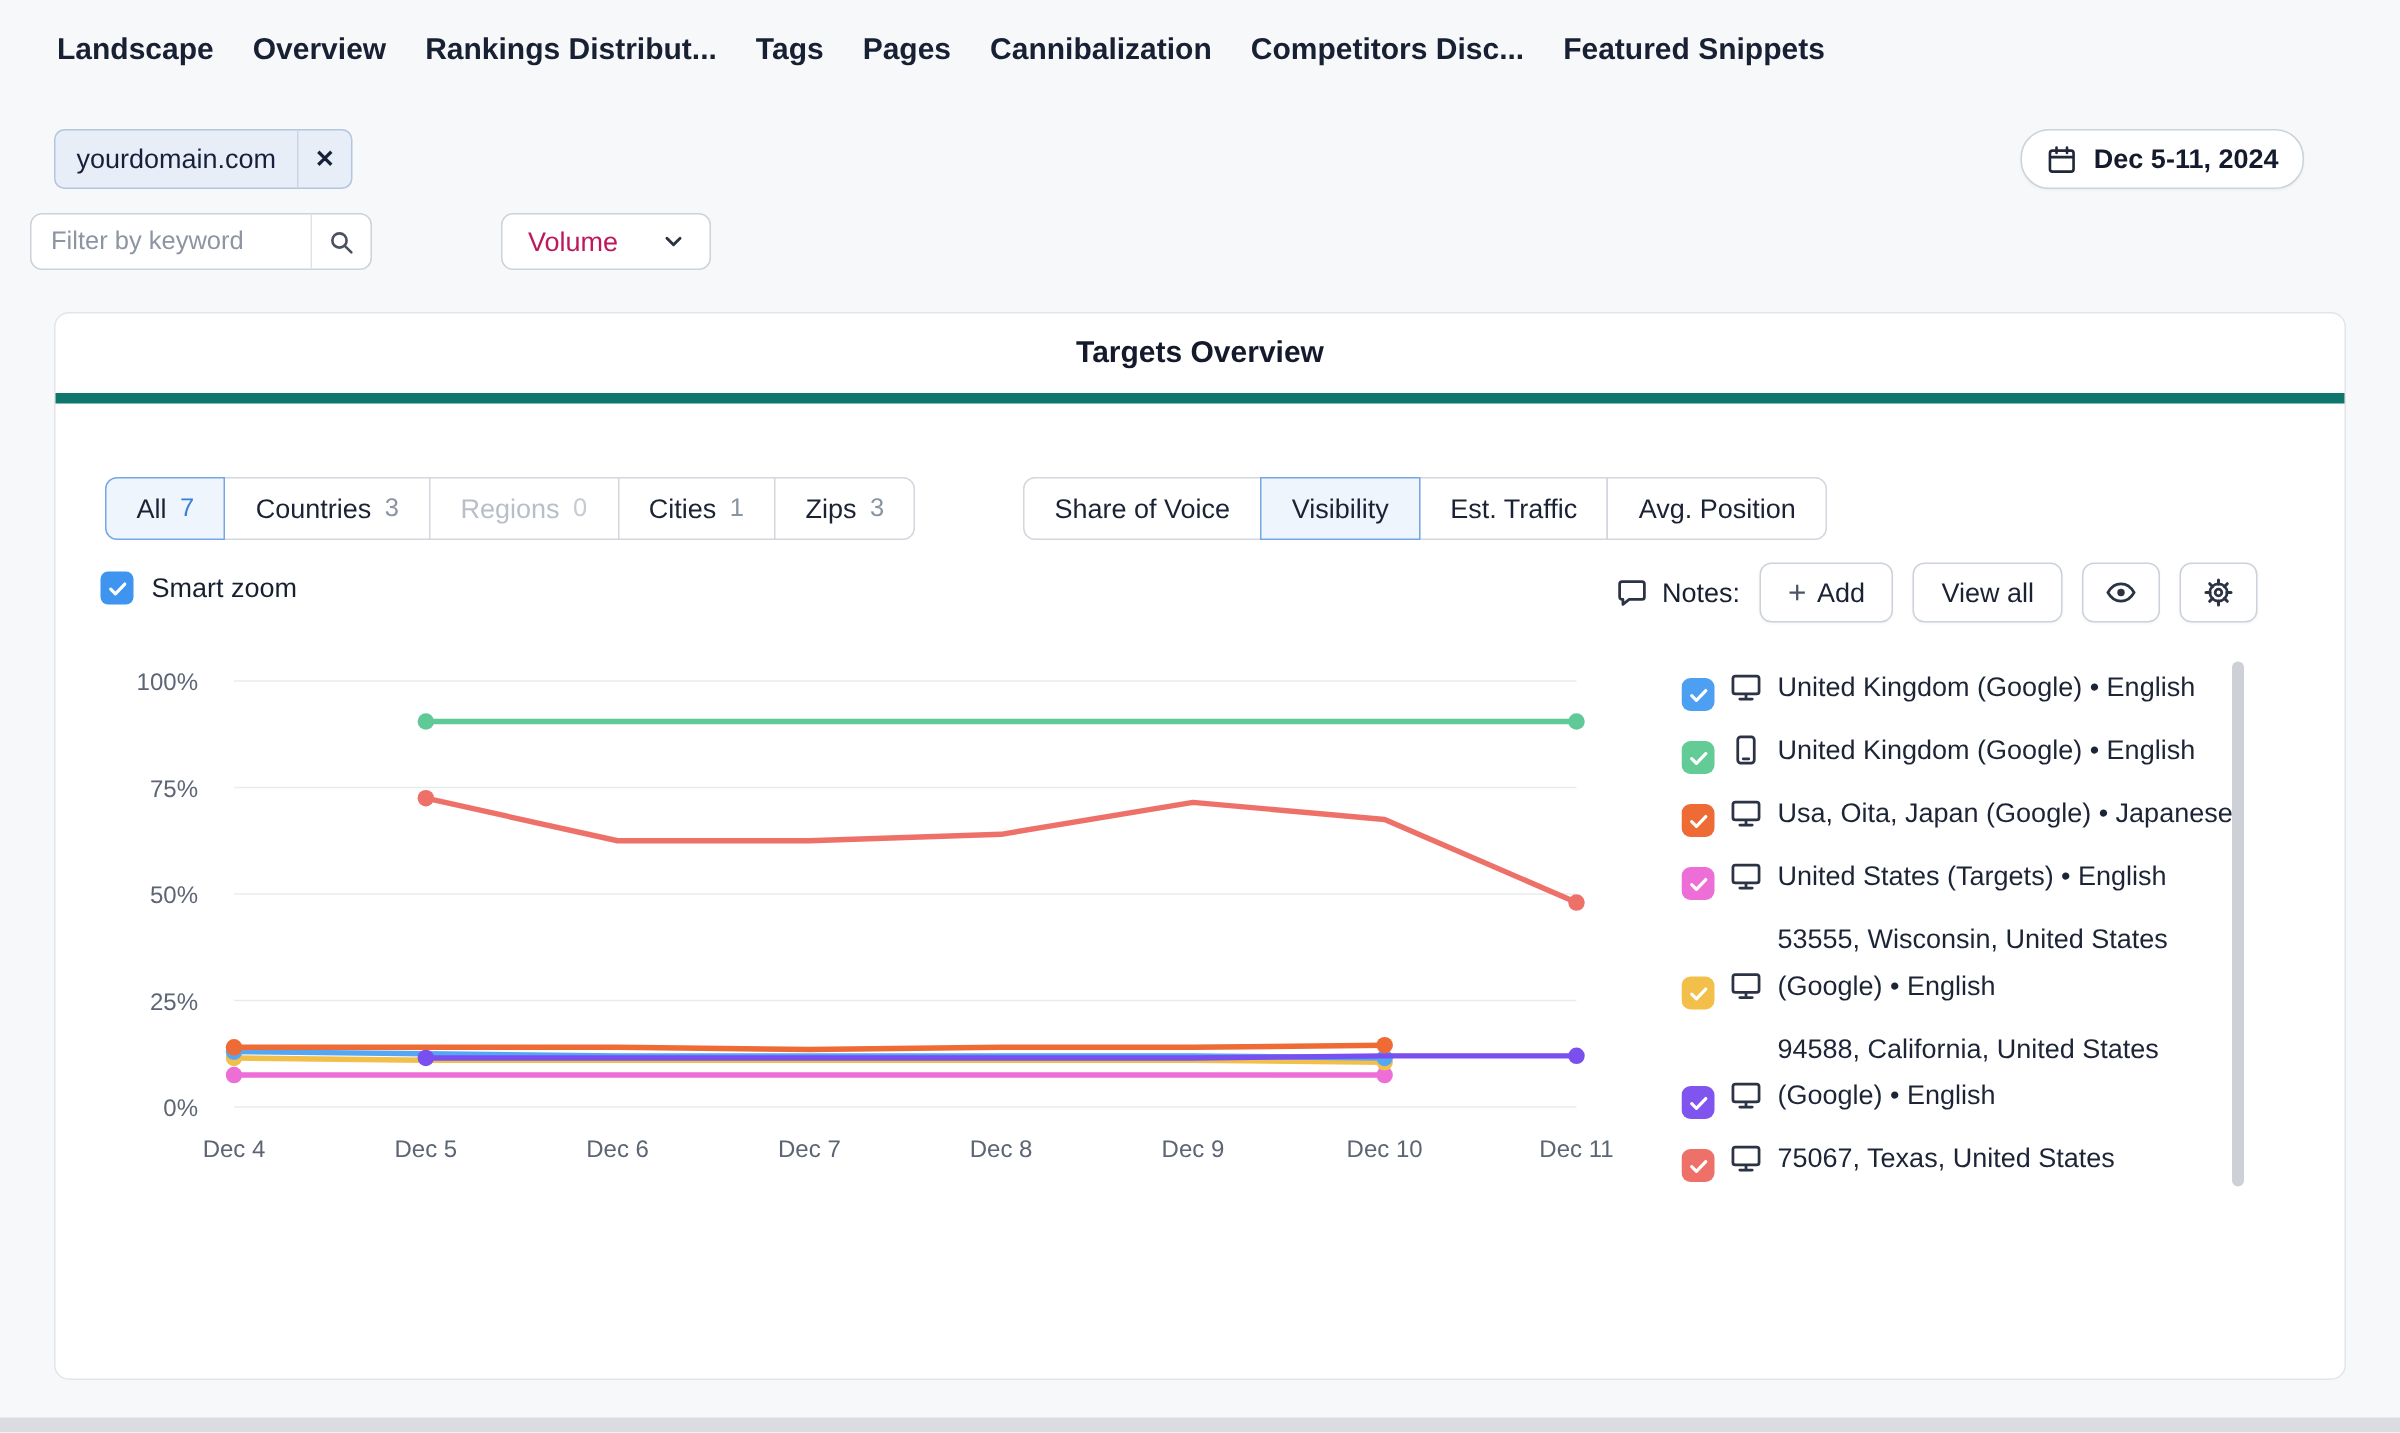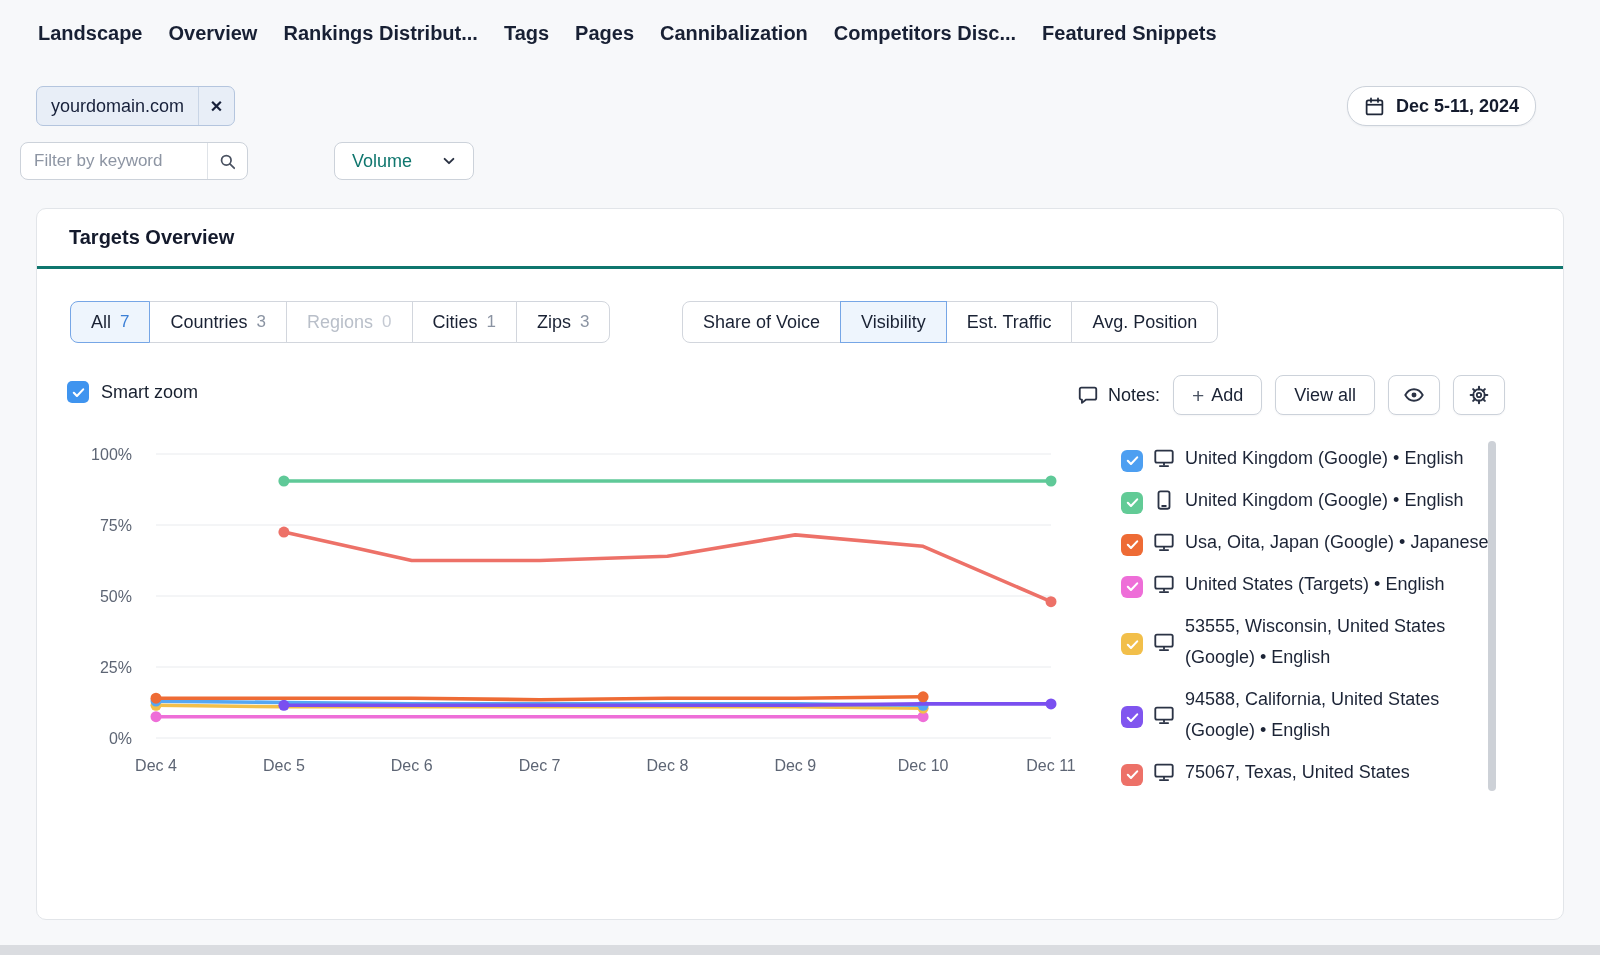--- a/index.html
+++ b/index.html
@@ -38,34 +38,34 @@
     background:#fff; border:1px solid #ccd2da; border-radius:8px; display:flex; overflow:hidden; }
   .filter-input-wrap input { flex:1; min-width:0; border:none; outline:none; background:transparent;
     padding:0 13px; font-size:17px; color:#1a2234; font-family:inherit; }
   .filter-input-wrap input::placeholder { color:#8d95a3; }
   .search-seg { width:40px; display:flex; align-items:center; justify-content:center;
     border-left:1px solid #dfe3e8; cursor:pointer; }
 
   .volume-btn { position:absolute; left:334px; top:142px; height:38px;
     display:flex; align-items:center; gap:30px; padding:0 17px;
     background:#fff; border:1px solid #ccd2da; border-radius:8px;
-    font-size:18px; color:#0f766e; cursor:pointer; }
+    font-size:18px; color:#be185d; cursor:pointer; }
 
   
   .card { position:absolute; left:36px; top:208px; width:1528px; height:712px;
     background:#fff; border:1px solid #e2e5e9; border-radius:10px; }
   .card-header { height:60px; display:flex; align-items:center; padding:0 32px;
-    border-bottom:3px solid #0f766e; font-size:20px; font-weight:700; color:#141a2c; }
+    border-bottom:7px solid #0f766e; font-size:20px; font-weight:700; color:#141a2c;justify-content:center; }
 
   .btn-group { position:absolute; display:flex; }
   .scope-group { left:33px; top:92px; }
   .metric-group { left:645px; top:92px;justify-content:center; }
   .seg-btn { height:42px; display:flex; align-items:center; gap:9px; padding:0 20px;
     background:#fff; border:1px solid #d2d6dd; margin-left:-1px; font-size:18px;
-    color:#1a2234; cursor:pointer; font-family:inherit; position:relative; }
+    color:#1a2234; cursor:pointer; font-family:inherit; position:relative;margin-top:17px; }
   .seg-btn:first-child { border-radius:8px 0 0 8px; margin-left:0; }
   .seg-btn:last-child { border-radius:0 8px 8px 0; }
   .seg-btn.selected { background:#eef5fd; border-color:#76a6e6; z-index:2; }
   .seg-count { color:#8a93a2; font-size:17px; }
   .seg-btn.selected .seg-count { color:#3b7fd6; }
   .seg-btn.disabled { color:#b9bfc9; cursor:default; }
   .seg-btn.disabled .seg-count { color:#c5cad3; }
 
   .smart-zoom { position:absolute; left:30px; top:172px; display:flex;
     align-items:center; gap:12px; font-size:18px; color:#18202f; }
@@ -79,21 +79,21 @@
     padding:0 18px; background:#fff; border:1px solid #ccd2da; border-radius:8px;
     font-size:18px; color:#1a2234; cursor:pointer; font-family:inherit;
     box-shadow:0 1px 2px rgba(20,30,50,.04); }
   .btn .plus { font-size:21px; color:#4c5565; line-height:1; }
   .icon-btn { width:52px; padding:0; }
 
   .chart-svg { position:absolute; left:20px; top:226px; }
   .tick { font-size:16px; fill:#5d6574; font-family:"Liberation Sans", sans-serif; }
 
   .legend { position:absolute; left:1084px; top:234px; width:372px; height:458px; overflow:hidden; }
-  .legend-item { display:flex; align-items:center; gap:10px; margin-bottom:11px; cursor:pointer; }
+  .legend-item { display:flex; align-items:flex-end; gap:10px; margin-bottom:11px; cursor:pointer; }
   .legend-checkbox { flex:0 0 22px; width:22px; height:22px; border-radius:6px;
     display:flex; align-items:center; justify-content:center; margin-top:4px; }
   .legend-device { flex:0 0 22px; margin-top:3px; color:#2b3345; }
   .legend-label { font-size:18px; line-height:31px; color:#1c2436; }
 
   .legend-scrollbar { position:absolute; left:1451px; top:232px; width:8px; height:350px;
     background:#cdd1d7; border-radius:4px; }
 
   .bottom-strip { position:absolute; left:0; bottom:0; width:100%; height:10px; background:#dadce0; }
 </style>

